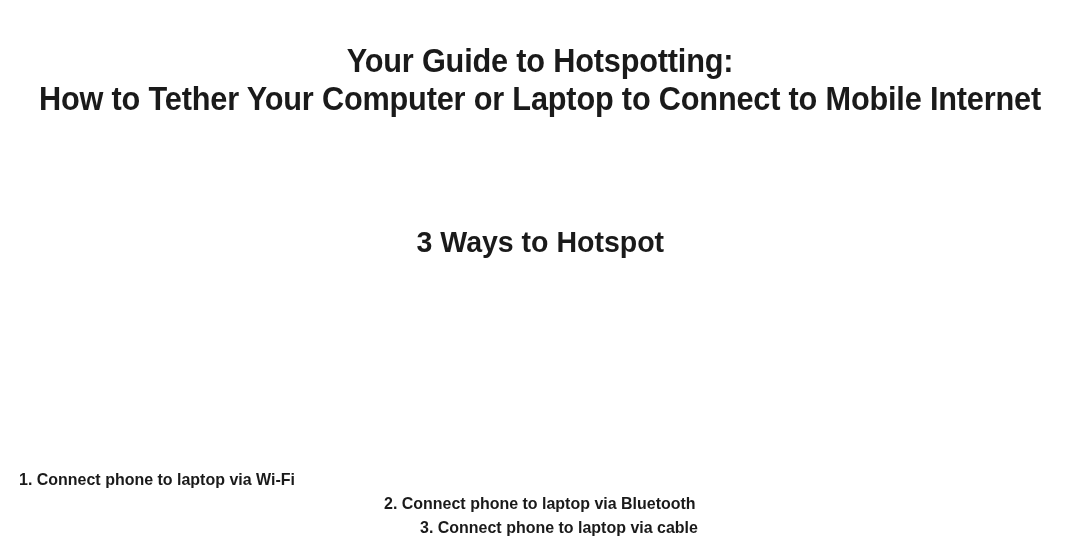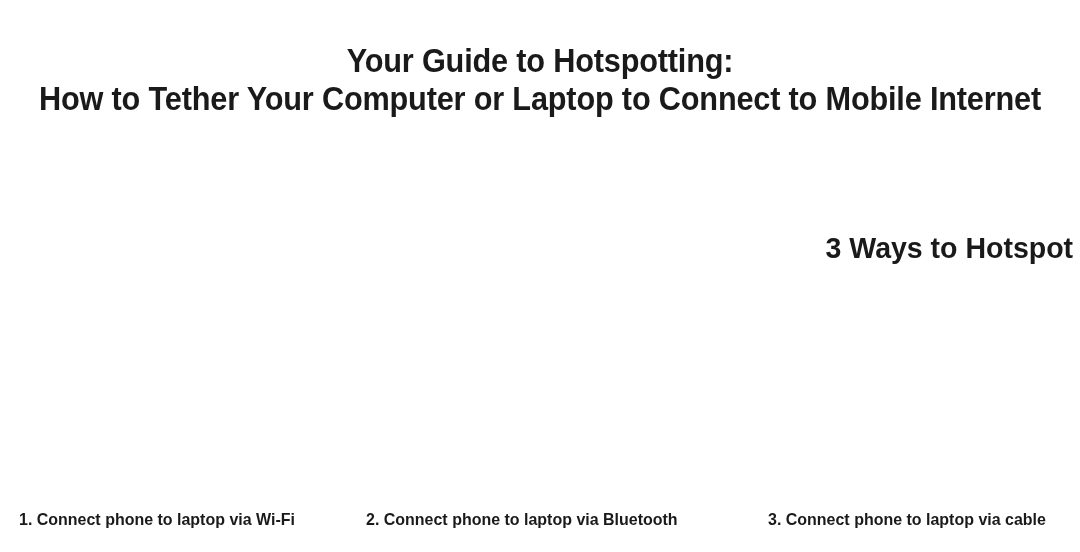--- a/index.html
+++ b/index.html
@@ -44,23 +44,23 @@
     white-space: nowrap;
   }
   .title-line.line2 {
     font-size: 33px;
   }
 
   
   .section-heading {
     position: absolute;
     left: 0;
-    top: 228px;
+    top: 222px;
     width: 1080px;
-    text-align: right;
+    text-align: center;
   }
   .section-heading .heading-text {
     display: inline-block;
     font-family: "Liberation Sans Narrow", "Liberation Sans", sans-serif;
     font-weight: 700;
     font-size: 30px;
     line-height: 40px;
     color: #1a1a1a;
     transform: scaleX(0.95);
     transform-origin: center center;
@@ -86,30 +86,31 @@
   .figure-placeholder {
     width: 100%;
     height: 100%;
     background: #ffffff;
   }
 
   
   .caption-row {
     position: absolute;
     left: 0;
-    top: 508px;
+    top: 468px;
     width: 1080px;
     display: flex;
+    flex-direction: column;
   }
   .caption-cell {
     flex: 1 1 0;
     box-sizing: border-box;
   }
   .caption-cell.cell-1 { padding-left: 19px; text-align: left; }
-  .caption-cell.cell-2 { padding-left: 19px; text-align: right; }
+  .caption-cell.cell-2 { padding-left: 19px; text-align: center; }
   .caption-cell.cell-3 { padding-left: 55px; text-align: center; }
 
   .caption-text {
     display: inline-block;
     font-family: "Liberation Sans Narrow", "Liberation Sans", sans-serif;
     font-weight: 700;
     font-size: 17px;
     line-height: 24px;
     color: #1a1a1a;
     transform: scaleX(0.94);

